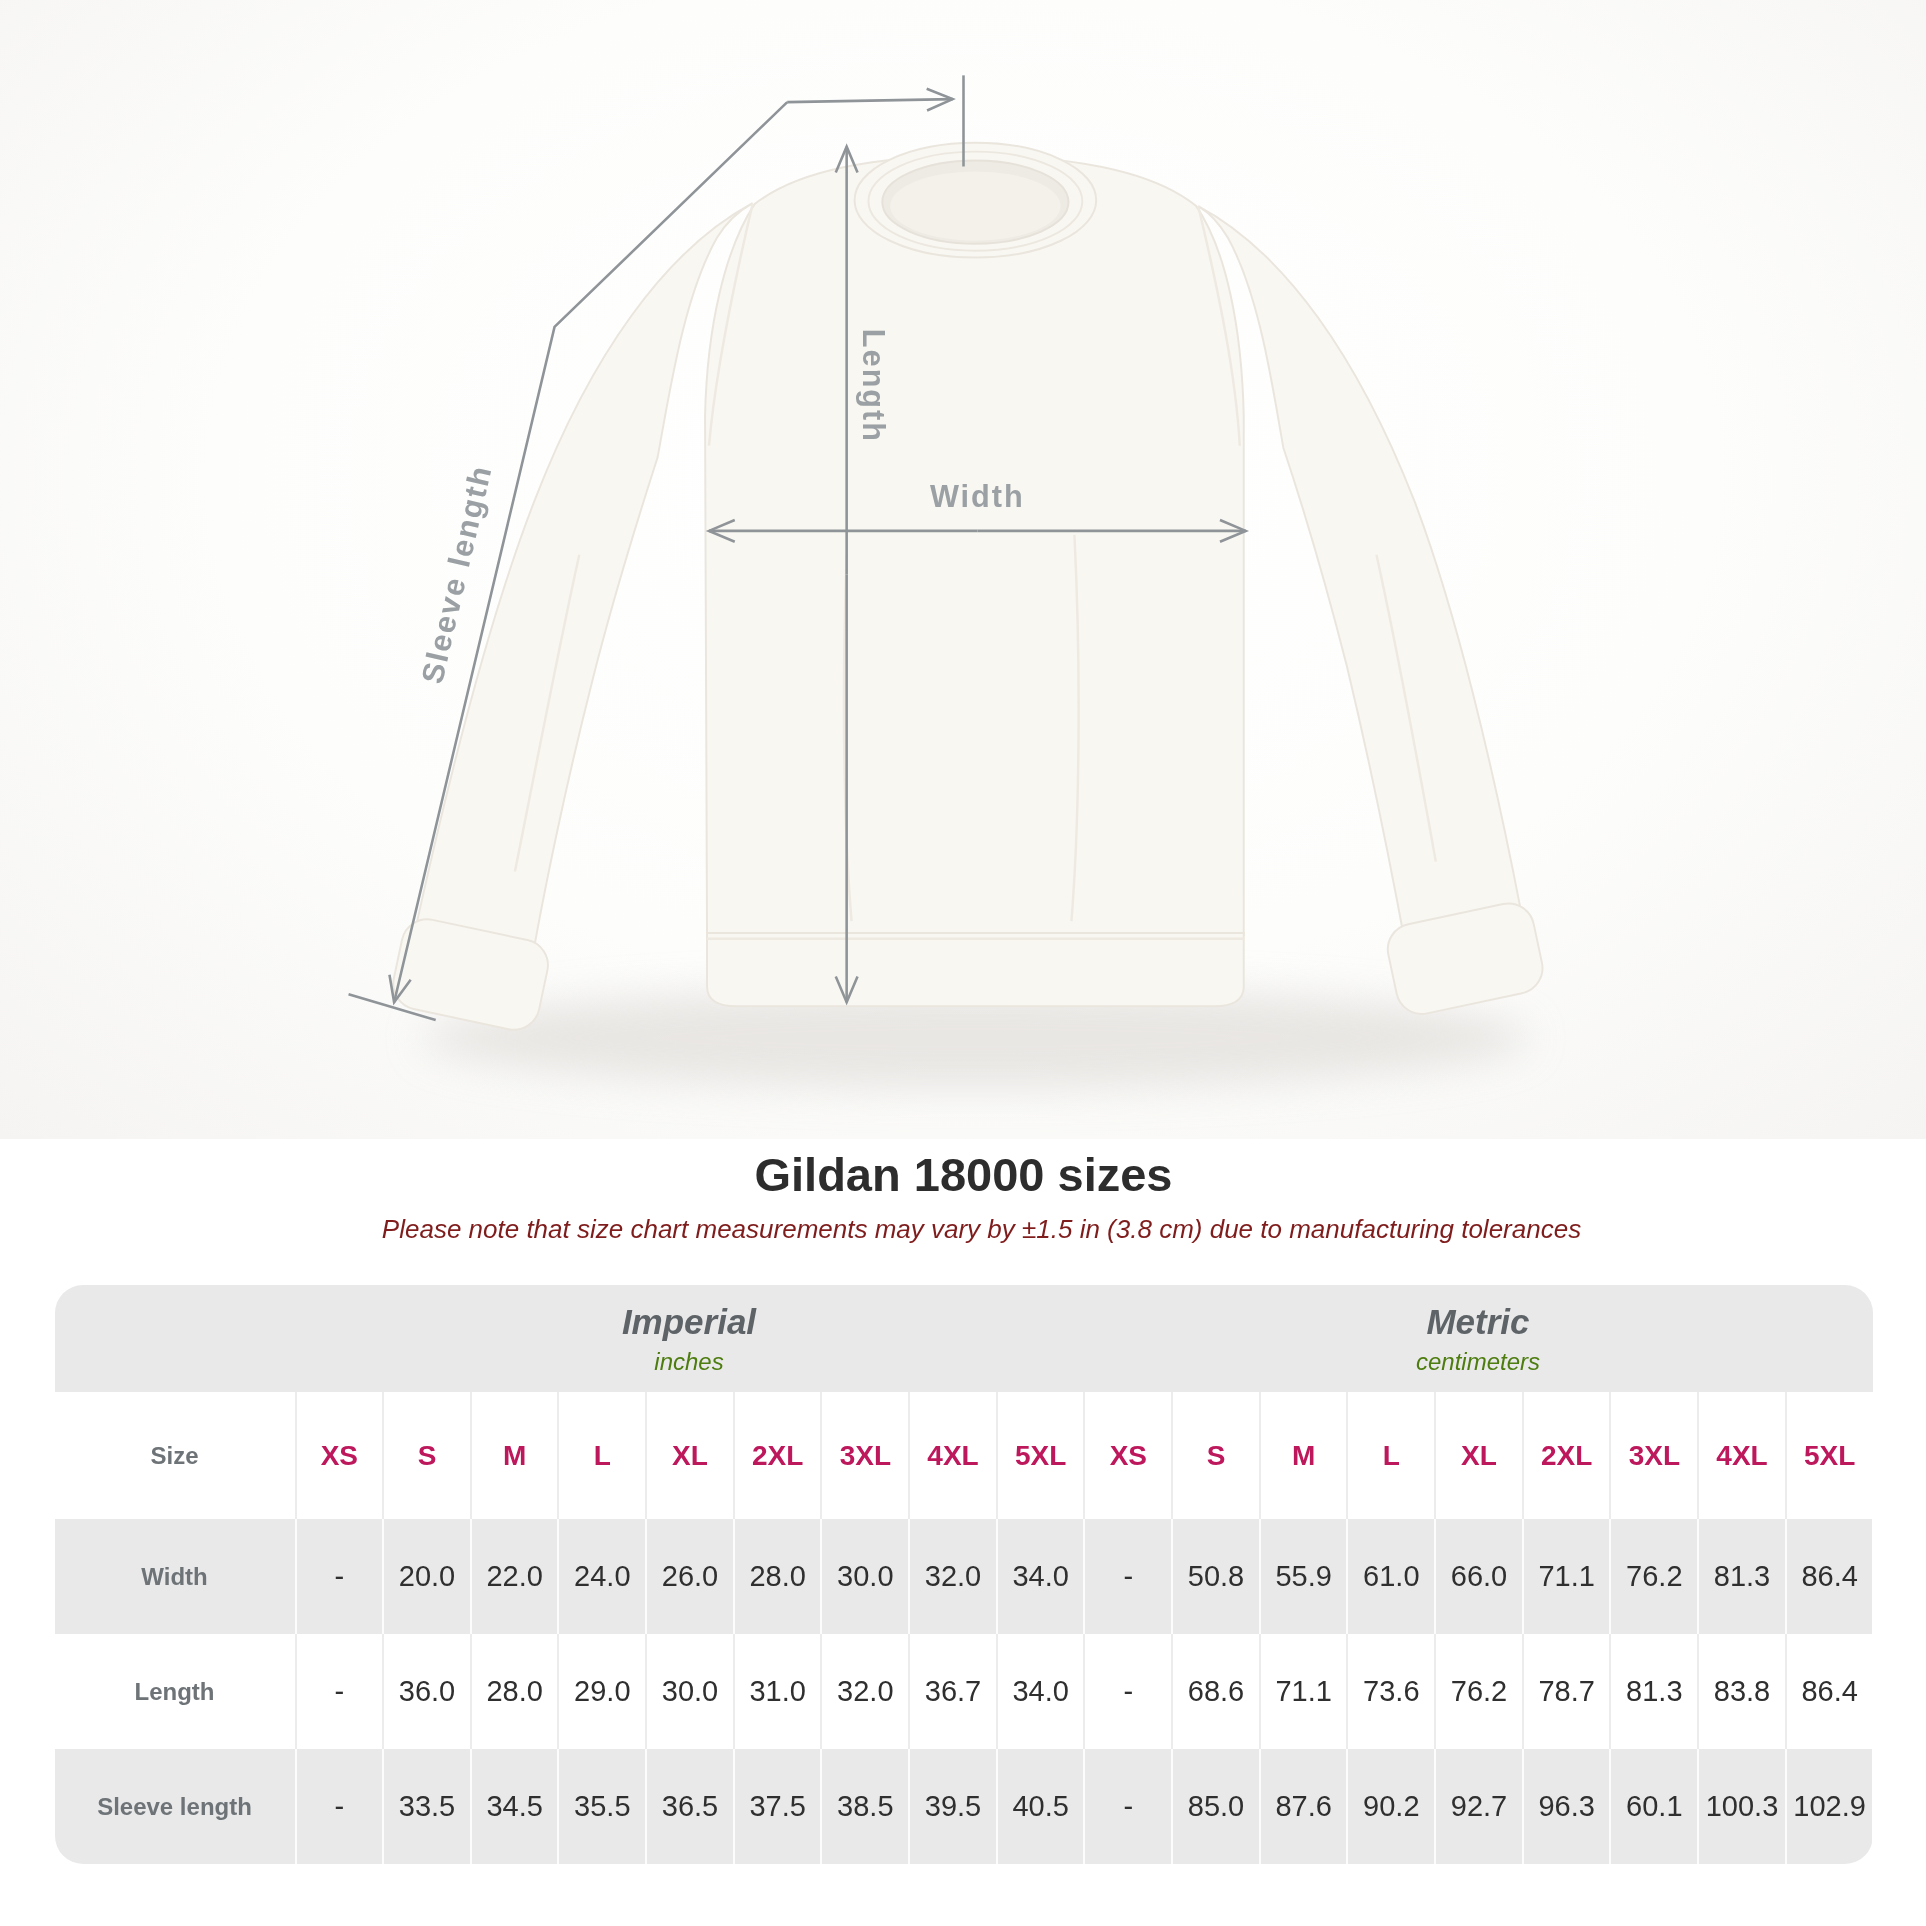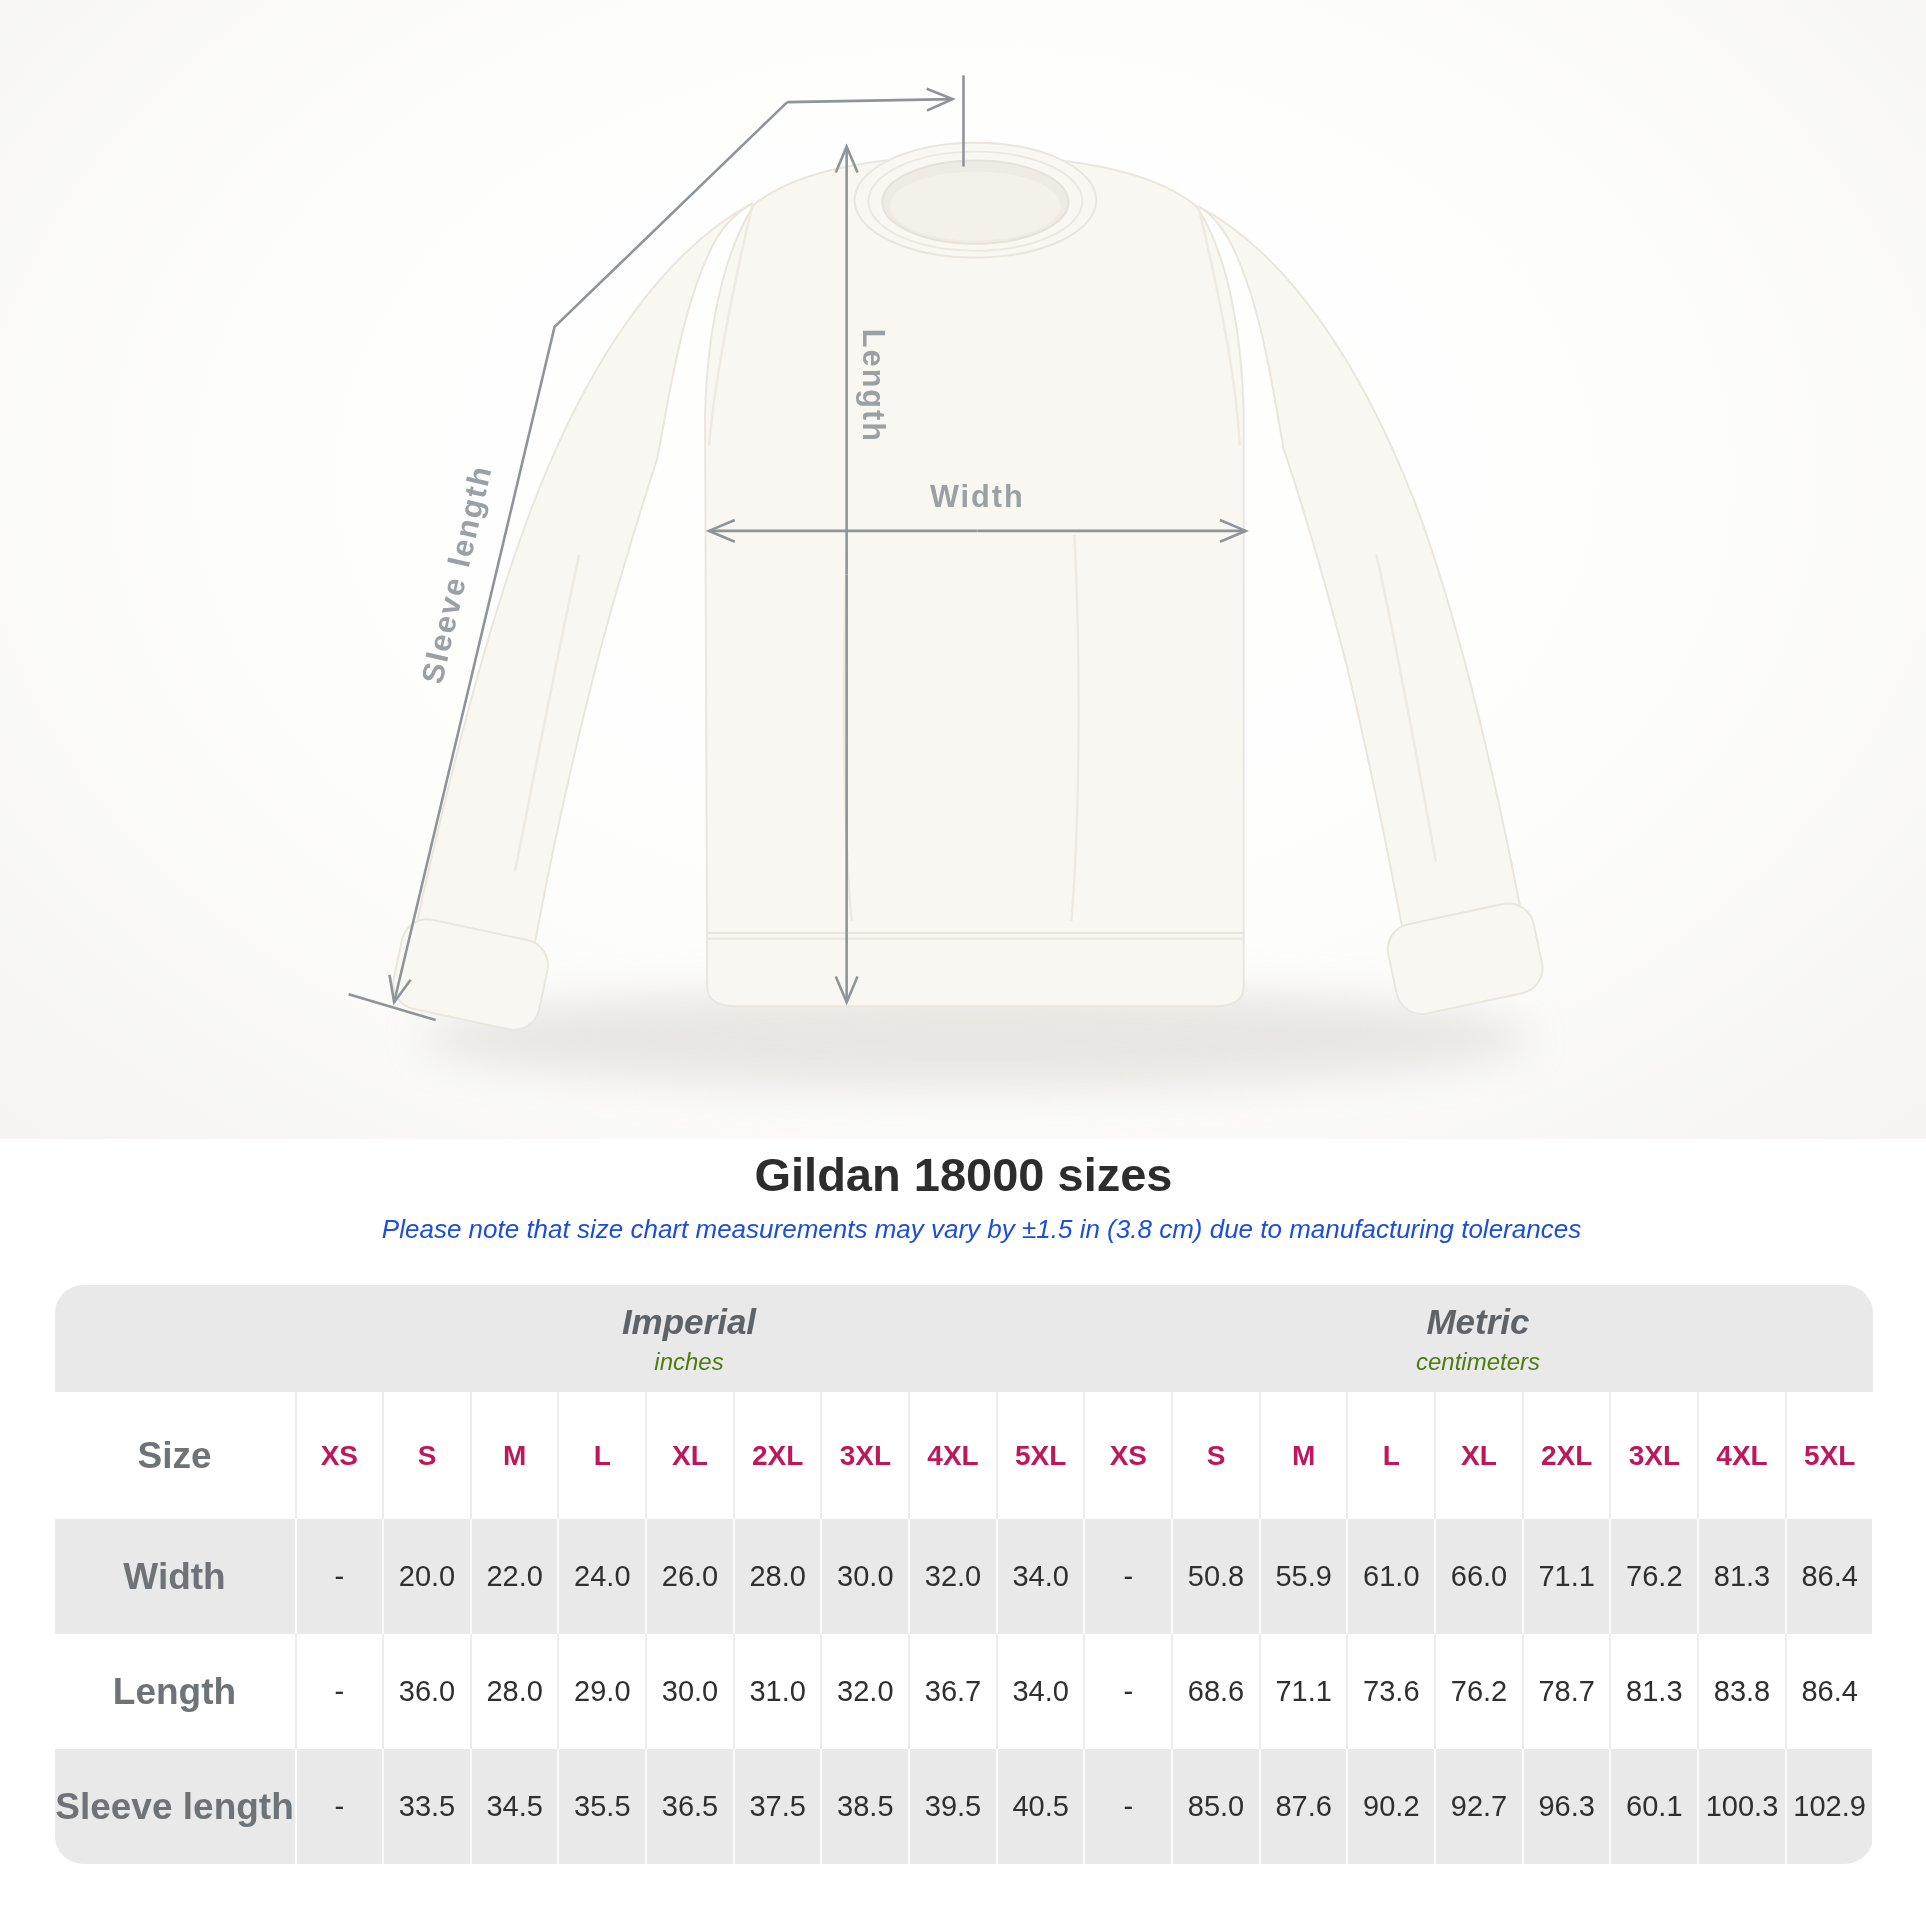--- a/index.html
+++ b/index.html
@@ -8,35 +8,35 @@
     font-family:"Liberation Sans", sans-serif;
   }
   
   .diagram{width:1927px;height:1139px;position:relative;
     background:radial-gradient(ellipse at 50% 42%, #ffffff 0%, #fdfdfc 55%, #f5f4f2 100%);}
   .diagram svg{display:block;width:100%;height:100%;}
   .mlabel{fill:#9aa0a3;font-weight:bold;font-size:31px;letter-spacing:2px;}
   .mline{stroke:#8f9498;stroke-width:2.6;fill:none;}
   
   .title{text-align:center;font-size:47px;font-weight:bold;color:#2d2d2d;margin:8px 0 12px;}
-  .note{text-align:center;font-size:26px;font-style:italic;color:#1d4ed8;margin:0 0 40px;padding-left:36px;}
+  .note{text-align:center;font-size:26px;font-style:italic;color:#7f1d1d;margin:0 0 40px;padding-left:36px;}
   
   .size-table{width:1818px;margin:0 auto;border-radius:28px;overflow:hidden;background:#ffffff;}
   .band{display:grid;grid-template-columns:240px 1fr 1fr;height:107px;background:#e9e9e9;}
   .sec{display:flex;flex-direction:column;align-items:center;justify-content:center;gap:6px;}
   .sec-name{font-size:35px;font-weight:bold;font-style:italic;color:#5d6367;}
   .sec-unit{font-size:24px;font-style:italic;color:#4d7c0f;}
   #size-grid{display:grid;grid-template-columns:240px repeat(18,1fr);grid-template-rows:127px 115px 115px 115px;}
   .c{display:flex;align-items:center;justify-content:center;font-size:29px;color:#2f2f2f;
      border-left:2px solid transparent;}
   .c.first{border-left:none;}
   .c.head{background:#ffffff;font-weight:bold;color:#be185d;font-size:28px;border-left-color:#ececec;}
   .c.white{background:#ffffff;border-left-color:#ececec;}
   .c.gray{background:#e9e9e9;border-left-color:#fcfcfc;}
-  .c.rowlab{font-weight:bold;color:#6d7377;font-size:37px;}
+  .c.rowlab{font-weight:bold;color:#6d7377;font-size:24px;}
 </style>
 </head>
 <body>
 
 <div class="page">
 
   <div class="diagram">
     <svg viewBox="0 0 1946 1150">
       <defs>
         <filter id="soft" x="-40%" y="-40%" width="180%" height="180%">

